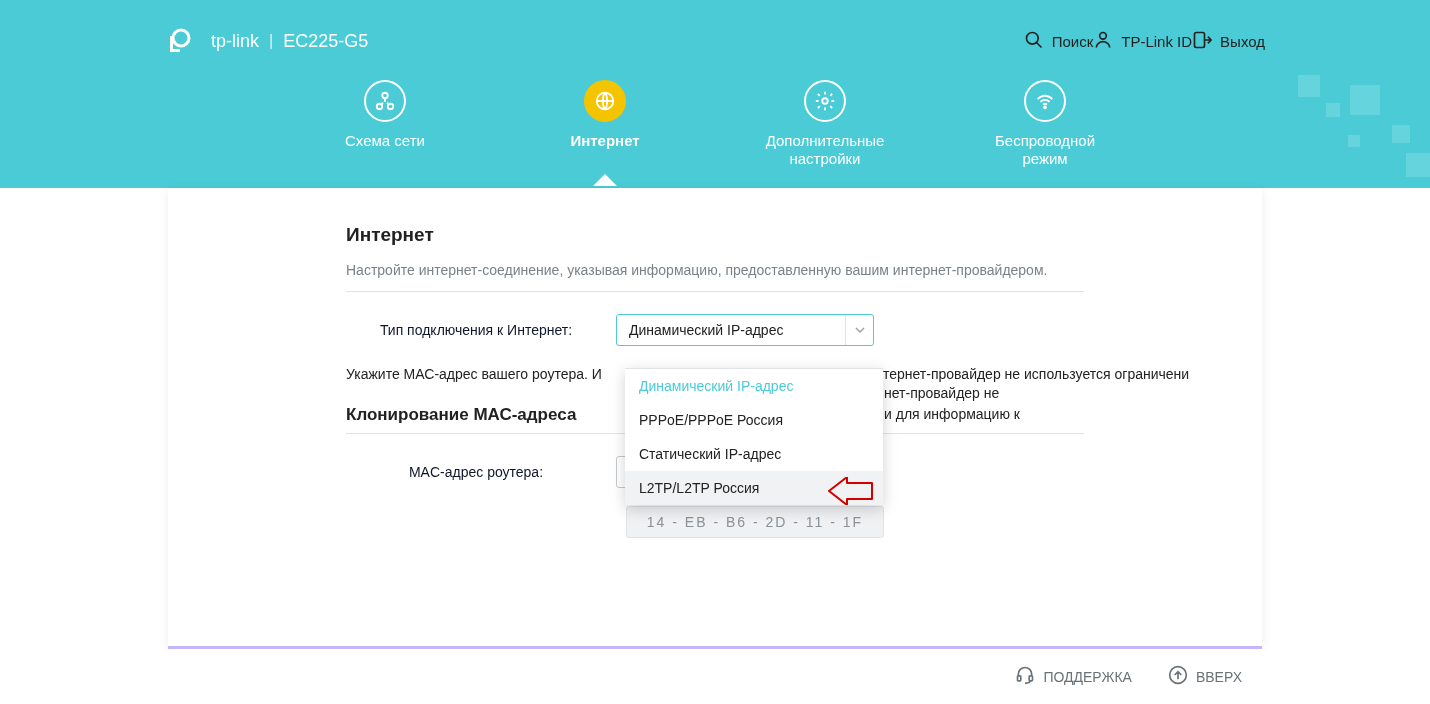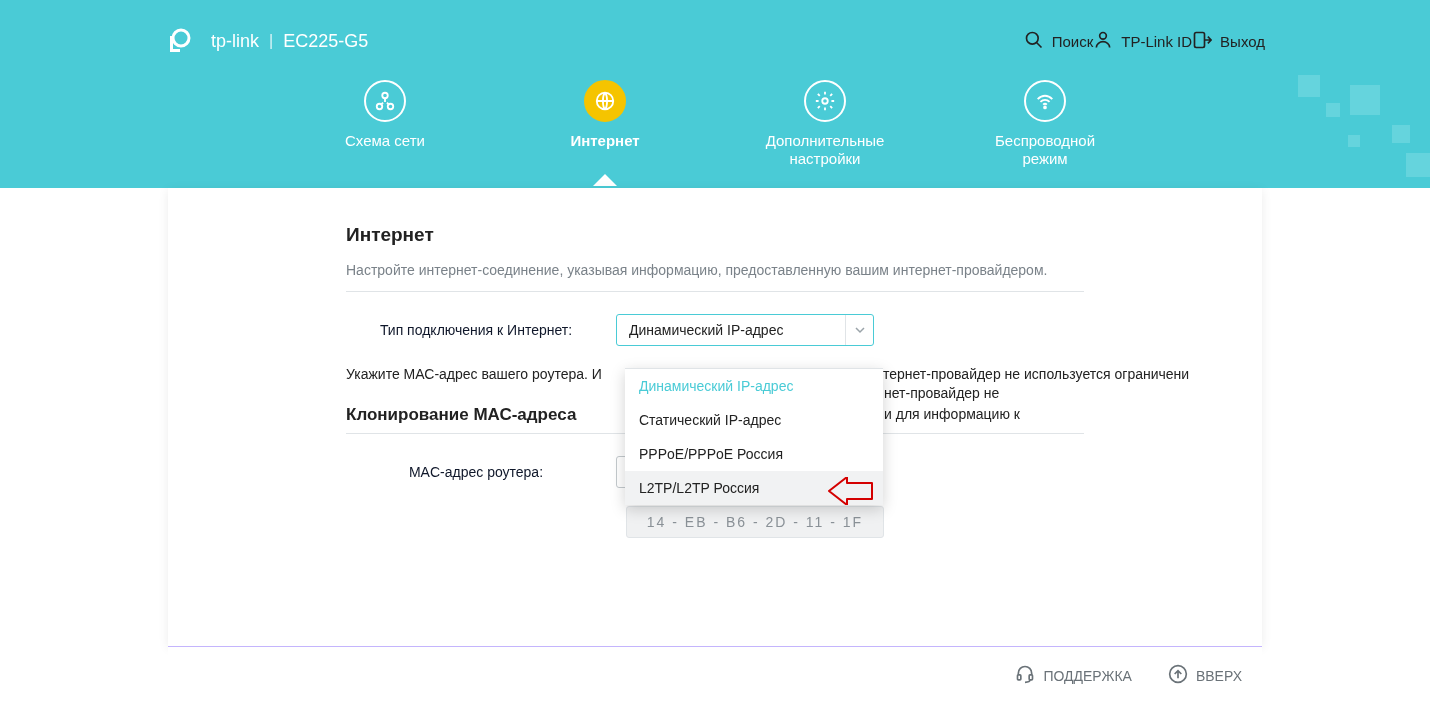--- a/index.html
+++ b/index.html
@@ -242,21 +242,21 @@
     letter-spacing: 2px;
     margin-left: 280px;
   }
   .footer {
     position: absolute;
     bottom: 0;
     left: 168px;
     right: 168px;
     height: 58px;
     background: #fff;
-    border-top: 1px solid #c4b5fd;
+    border-top: 3px solid #c4b5fd;
     display: flex;
     align-items: center;
     justify-content: flex-end;
     gap: 36px;
     padding-right: 20px;
     z-index: 5;
   }
   .fbtn {
     display: flex;
     align-items: center;
@@ -413,22 +413,22 @@
   </div>
 </div>
 
 <div class="note-right">
   <span>нет-провайдер не</span><br>
   <span>и для информацию к</span>
 </div>
 
 <div class="dropdown">
   <div class="dd-item selected">Динамический IP-адрес</div>
+  <div class="dd-item">PPPoE/PPPoE Россия</div>
   <div class="dd-item">Статический IP-адрес</div>
-  <div class="dd-item">PPPoE/PPPoE Россия</div>
   <div class="dd-item hover">L2TP/L2TP Россия</div>
 </div>
 
 <div class="arrow-annot">
   <svg width="46" height="28" viewBox="0 0 46 28">
     <path d="M45 6 L20 6 L20 0 L2 14 L20 28 L20 22 L45 22 Z" fill="none" stroke="#d40000" stroke-width="2" stroke-linejoin="round"></path>
   </svg>
 </div>
 
 <div class="footer">

